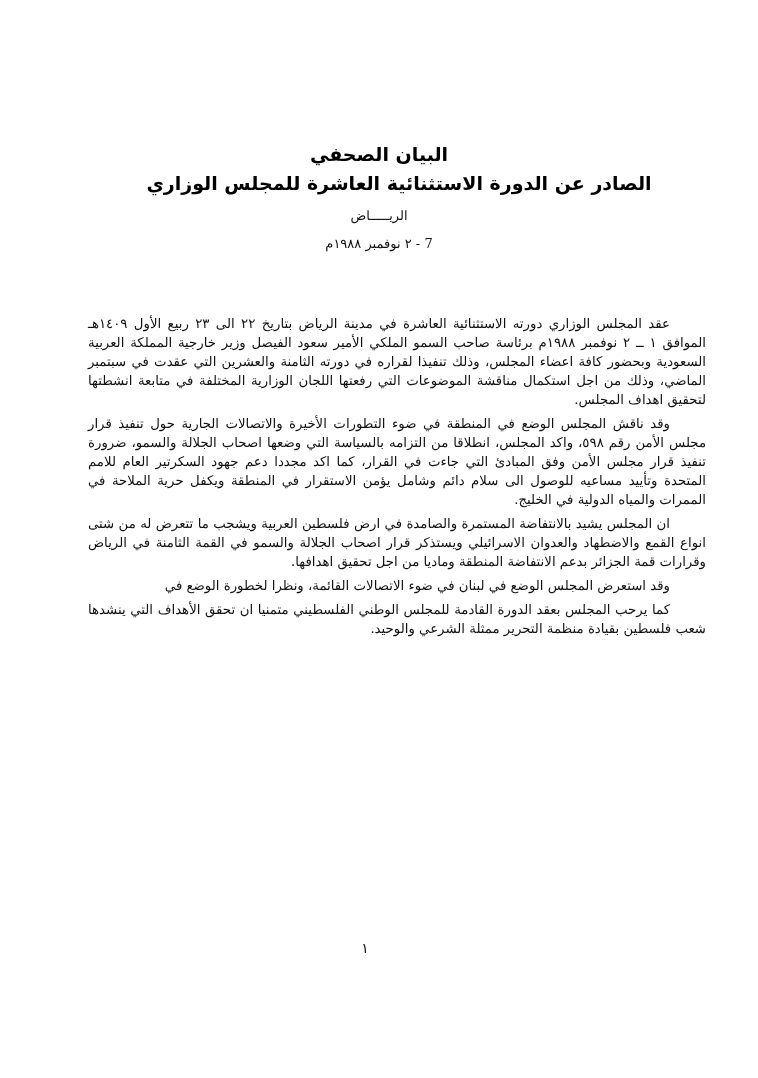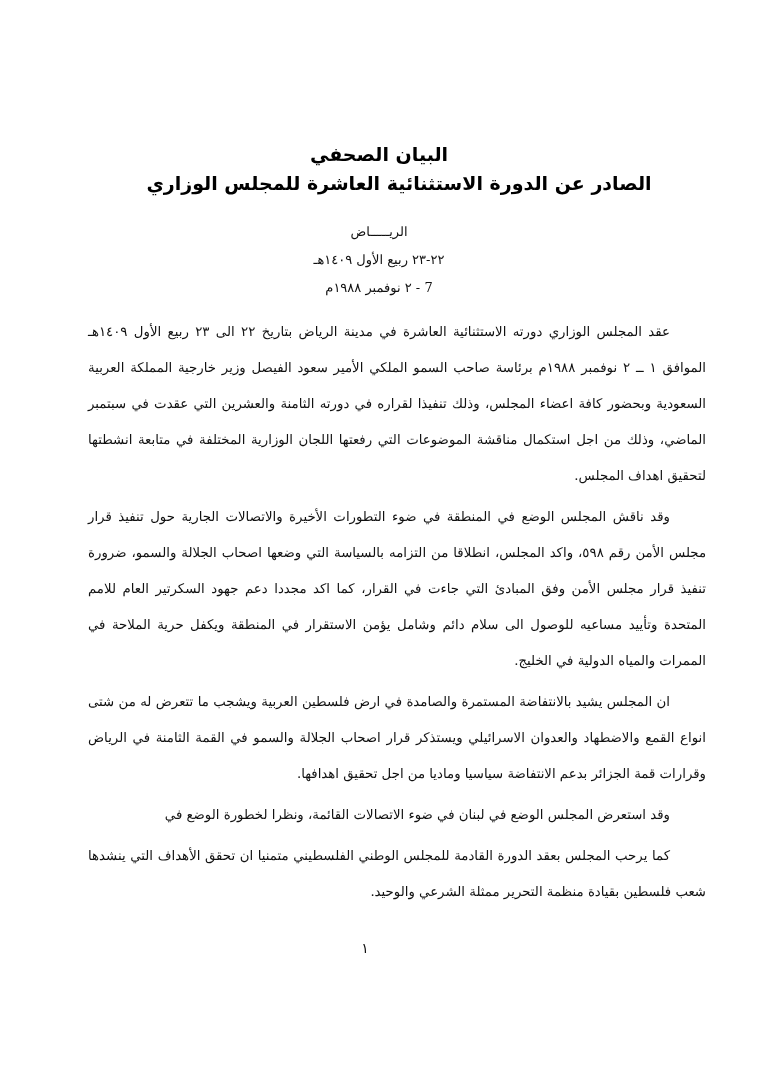--- a/index.html
+++ b/index.html
@@ -44,28 +44,28 @@
       line-height: 30px;
       margin: 0;
       color: #000;
     }
     .meta {
       font-size: 13px;
       line-height: 28px;
       margin: 0;
       color: #111;
     }
-    .meta.city { letter-spacing: 6px; margin-top: 20px; }
+    .meta.city { letter-spacing: 6px; margin-top: 4px; }
     .body-text {
       position: absolute;
       top: 314px;
       left: 88px;
       width: 618px;
       font-size: 13.3px;
-      line-height: 36px;
+      line-height: 19px;
       text-align: justify;
       text-align-last: right;
     }
     .para {
       margin: 0 0 5px 0;
       text-indent: 36px;
     }
     .page-number {
       position: absolute;
       top: 940px;
@@ -77,27 +77,26 @@
   </style>
 </head>
 <body>
 
 <div class="page">
 
   <div class="header">
     <p class="title">البيان الصحفي</p>
     <p class="subtitle title main">الصادر عن الدورة الاستثنائية العاشرة للمجلس الوزاري</p>
     <p class="meta city">الريـــــاض</p>
-    <p class="meta">٢٢-٢٣ ربيع الأول ١٤٠٩هـ</p>
     <p class="meta">7 - ٢ نوفمبر ١٩٨٨م</p>
   </div>
 
   <div class="body-text">
     <p class="para">عقد المجلس الوزاري دورته الاستثنائية العاشرة في مدينة الرياض بتاريخ ٢٢ الى ٢٣ ربيع الأول ١٤٠٩هـ الموافق ١ ــ ٢ نوفمبر ١٩٨٨م برئاسة صاحب السمو الملكي الأمير سعود الفيصل وزير خارجية المملكة العربية السعودية وبحضور كافة اعضاء المجلس، وذلك تنفيذا لقراره في دورته الثامنة والعشرين التي عقدت في سبتمبر الماضي، وذلك من اجل استكمال مناقشة الموضوعات التي رفعتها اللجان الوزارية المختلفة في متابعة انشطتها لتحقيق اهداف المجلس.</p>
     <p class="para">وقد ناقش المجلس الوضع في المنطقة في ضوء التطورات الأخيرة والاتصالات الجارية حول تنفيذ قرار مجلس الأمن رقم ٥٩٨، واكد المجلس، انطلاقا من التزامه بالسياسة التي وضعها اصحاب الجلالة والسمو، ضرورة تنفيذ قرار مجلس الأمن وفق المبادئ التي جاءت في القرار، كما اكد مجددا دعم جهود السكرتير العام للامم المتحدة وتأييد مساعيه للوصول الى سلام دائم وشامل يؤمن الاستقرار في المنطقة ويكفل حرية الملاحة في الممرات والمياه الدولية في الخليج.</p>
-    <p class="para">ان المجلس يشيد بالانتفاضة المستمرة والصامدة في ارض فلسطين العربية ويشجب ما تتعرض له من شتى انواع القمع والاضطهاد والعدوان الاسرائيلي ويستذكر قرار اصحاب الجلالة والسمو في القمة الثامنة في الرياض وقرارات قمة الجزائر بدعم الانتفاضة سياسيا وماديا من اجل تحقيق اهدافها.</p>
+    <p class="para">ان المجلس يشيد بالانتفاضة المستمرة والصامدة في ارض فلسطين العربية ويشجب ما تتعرض له من شتى انواع القمع والاضطهاد والعدوان الاسرائيلي ويستذكر قرار اصحاب الجلالة والسمو في القمة الثامنة في الرياض وقرارات قمة الجزائر بدعم الانتفاضة المنطقة وماديا من اجل تحقيق اهدافها.</p>
     <p class="para">وقد استعرض المجلس الوضع في لبنان في ضوء الاتصالات القائمة، ونظرا لخطورة الوضع في</p>
     <p class="para">كما يرحب المجلس بعقد الدورة القادمة للمجلس الوطني الفلسطيني متمنيا ان تحقق الأهداف التي ينشدها شعب فلسطين بقيادة منظمة التحرير ممثلة الشرعي والوحيد.</p>
   </div>
 
   <div class="page-number">١</div>
 
 </div>
 
 </body></html>

